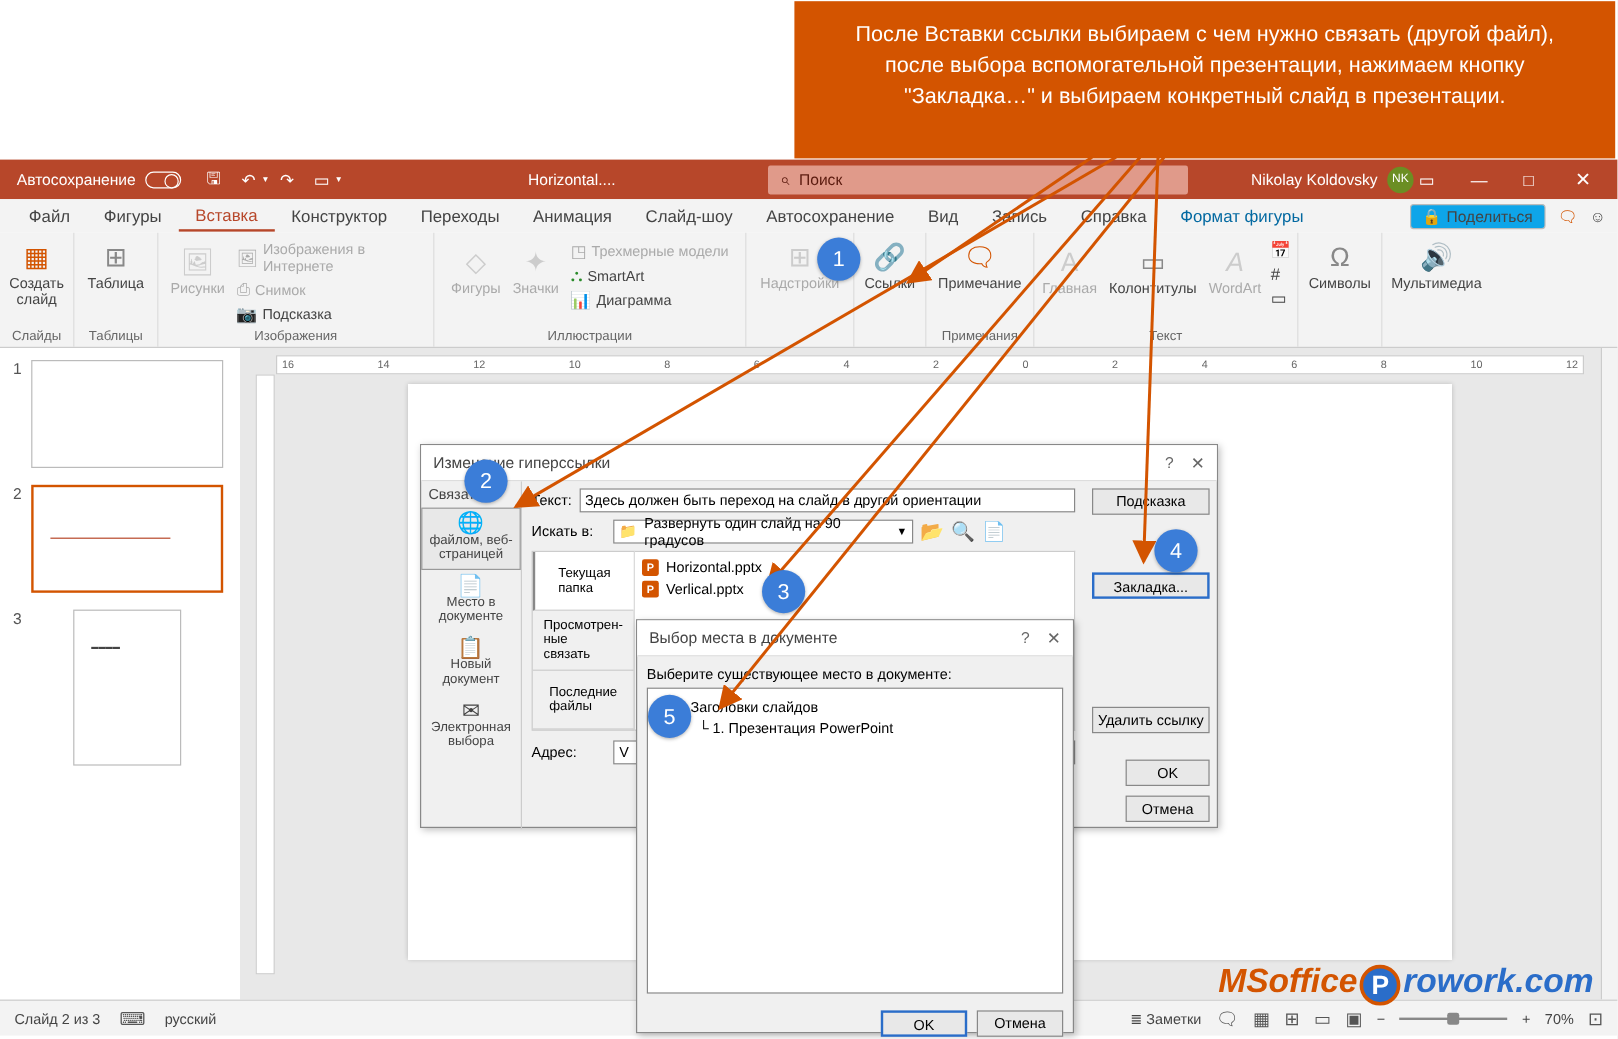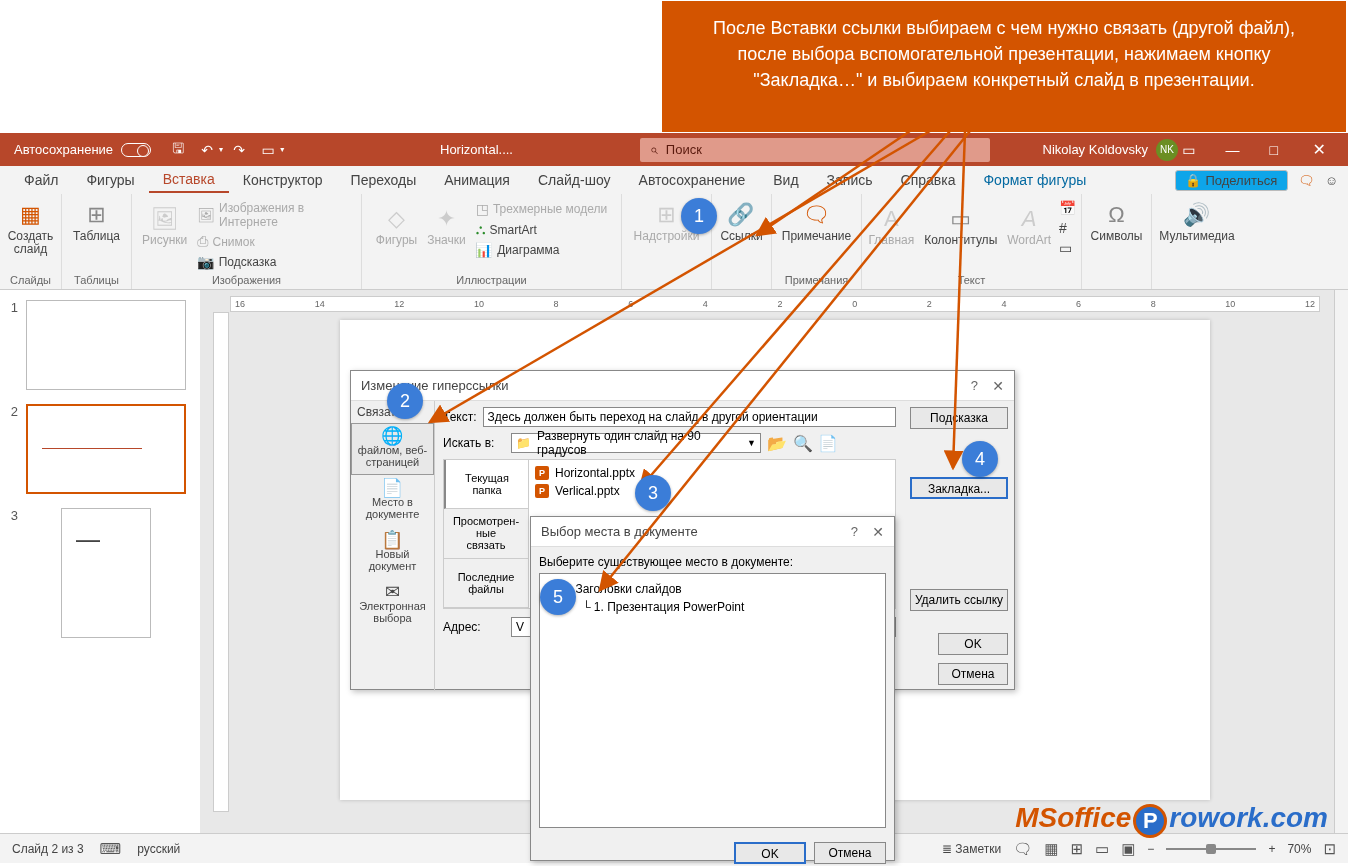--- a/index.html
+++ b/index.html
@@ -70,21 +70,21 @@
   .dlg1-left{width:84px;border-right:1px solid #ccc;display:flex;flex-direction:column}
   .dlg1-left-label{font-size:12px;padding:4px 6px;color:#444}
   .link-opt{flex:0 0 auto;padding:6px 4px;text-align:center;font-size:11px;color:#444;border:1px solid transparent;line-height:12px}
   .link-opt.sel{border:1px solid #999;background:#e8e8e8}
   .link-opt .oico{display:block;font-size:18px;margin-bottom:2px}
   .dlg1-mid{flex:1;padding:6px 8px;position:relative}
   .row{display:flex;align-items:center;gap:6px;font-size:12px;margin-bottom:6px}
   .txt-input{flex:1;height:20px;border:1px solid #888;background:#fff;font-size:12px;padding:0 4px}
   .folder-sel{width:250px;height:20px;border:1px solid #888;background:#fff;font-size:12px;padding:0 4px;display:flex;align-items:center;gap:6px}
   .mid-browse{display:flex;height:150px;margin-top:4px}
-  .browse-tabs{width:86px;border:1px solid #ccc;display:flex;flex-direction:column;font-size:11px;text-align:center}
+  .browse-tabs{width:86px;border:1px solid #ccc;display:flex;flex-direction:column;font-size:11px;text-align:left}
   .btab{flex:1;border-bottom:1px solid #ccc;padding:6px 3px;display:flex;align-items:center;justify-content:center}
   .btab.sel{background:#fff;border-left:2px solid #888}
   .file-list{flex:1;border:1px solid #ccc;border-left:none;background:#fff;padding:4px;font-size:12px}
   .file-item{display:flex;align-items:center;gap:6px;padding:2px}
   .ppt-ico{width:14px;height:14px;background:#d35400;border-radius:2px;display:inline-flex;align-items:center;justify-content:center;color:#fff;font-size:9px;font-weight:bold}
   .dlg1-right{width:110px;padding:6px;display:flex;flex-direction:column;gap:8px}
   .dlg-btn{height:22px;border:1px solid #888;background:#e8e8e8;font-size:12px;text-align:center;line-height:20px;cursor:pointer}
   .dlg-btn.hl{border:2px solid #2a6dc9}
   
   .dlg2{left:530px;top:516px;width:365px;height:345px;z-index:110}

